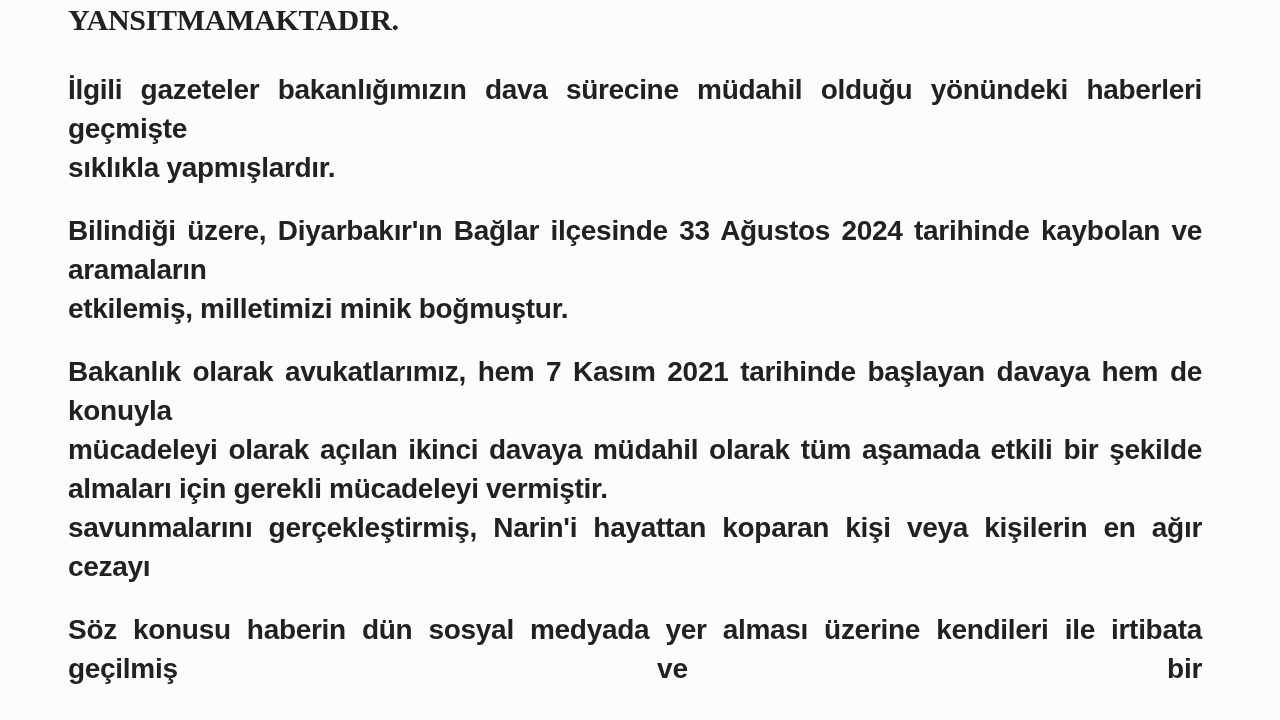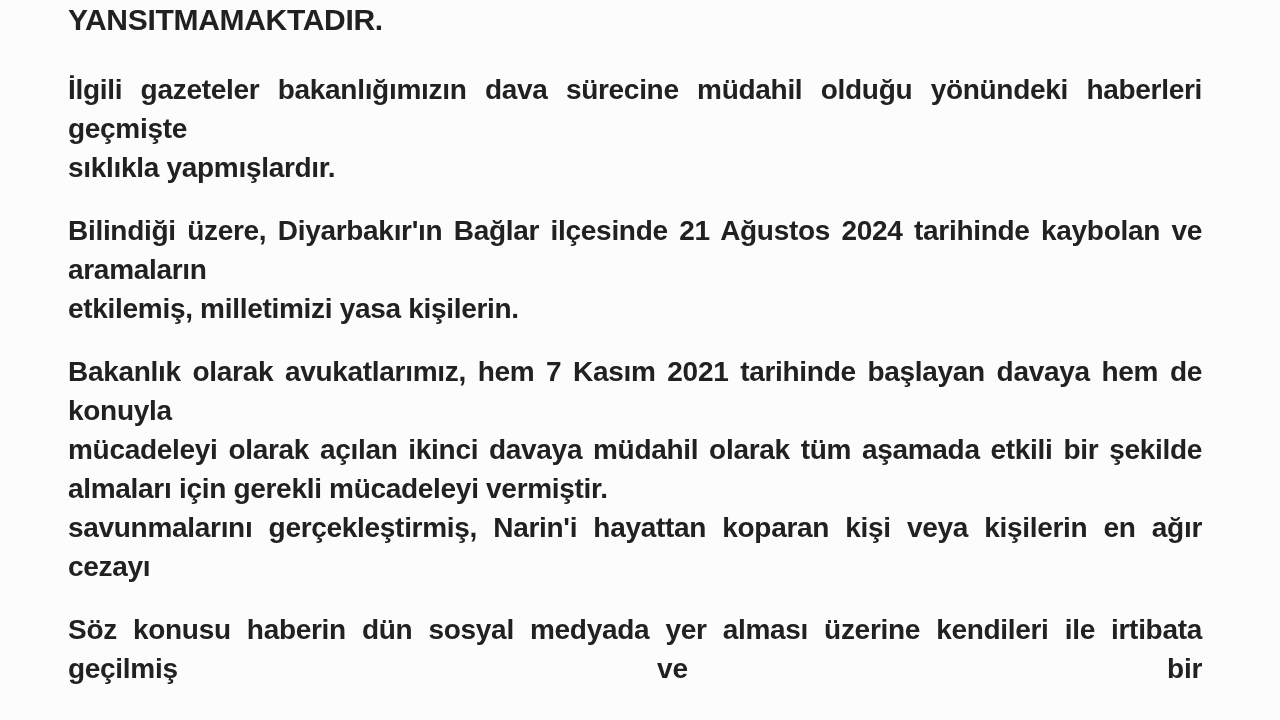--- a/index.html
+++ b/index.html
@@ -18,20 +18,21 @@
     width: 1146px;
     color: #212121;
   }
   .headline {
     margin: 0 0 30px 0;
     font-size: 30px;
     line-height: 40px;
     font-weight: 800;
     letter-spacing: -0.3px;
     text-align: left;
+    font-family: Liberation Serif, serif;
   }
   .para {
     margin: 0 12px 24px 0;
   }
   .line {
     display: block;
     font-size: 28px;
     line-height: 39px;
     font-weight: 600;
     letter-spacing: -0.3px;
@@ -50,22 +51,22 @@
 <div class="doc">
 
   <h1 class="headline">YANSITMAMAKTADIR.</h1>
 
   <div class="para">
     <span class="line">İlgili gazeteler bakanlığımızın dava sürecine müdahil olduğu yönündeki haberleri geçmişte</span>
     <span class="line last">sıklıkla yapmışlardır.</span>
   </div>
 
   <div class="para">
-    <span class="line">Bilindiği üzere, Diyarbakır'ın Bağlar ilçesinde 21 Ağustos 2024 tarihinde kaybolan ve aramaların</span>
-    <span class="line last">etkilemiş, milletimizi yasa kişilerin.</span>
+    <span class="line">Bilindiği üzere, Diyarbakır'ın Bağlar ilçesinde 33 Ağustos 2024 tarihinde kaybolan ve aramaların</span>
+    <span class="line last">etkilemiş, milletimizi minik boğmuştur.</span>
   </div>
 
   <div class="para">
     <span class="line">Bakanlık olarak avukatlarımız, hem 7 Kasım 2021 tarihinde başlayan davaya hem de konuyla</span>
     <span class="line">mücadeleyi olarak açılan ikinci davaya müdahil olarak tüm aşamada etkili bir şekilde</span>
     <span class="line last">almaları için gerekli mücadeleyi vermiştir.</span>
     <span class="line">savunmalarını gerçekleştirmiş, Narin'i hayattan koparan kişi veya kişilerin en ağır cezayı</span>
   </div>
 
   <div class="para">

